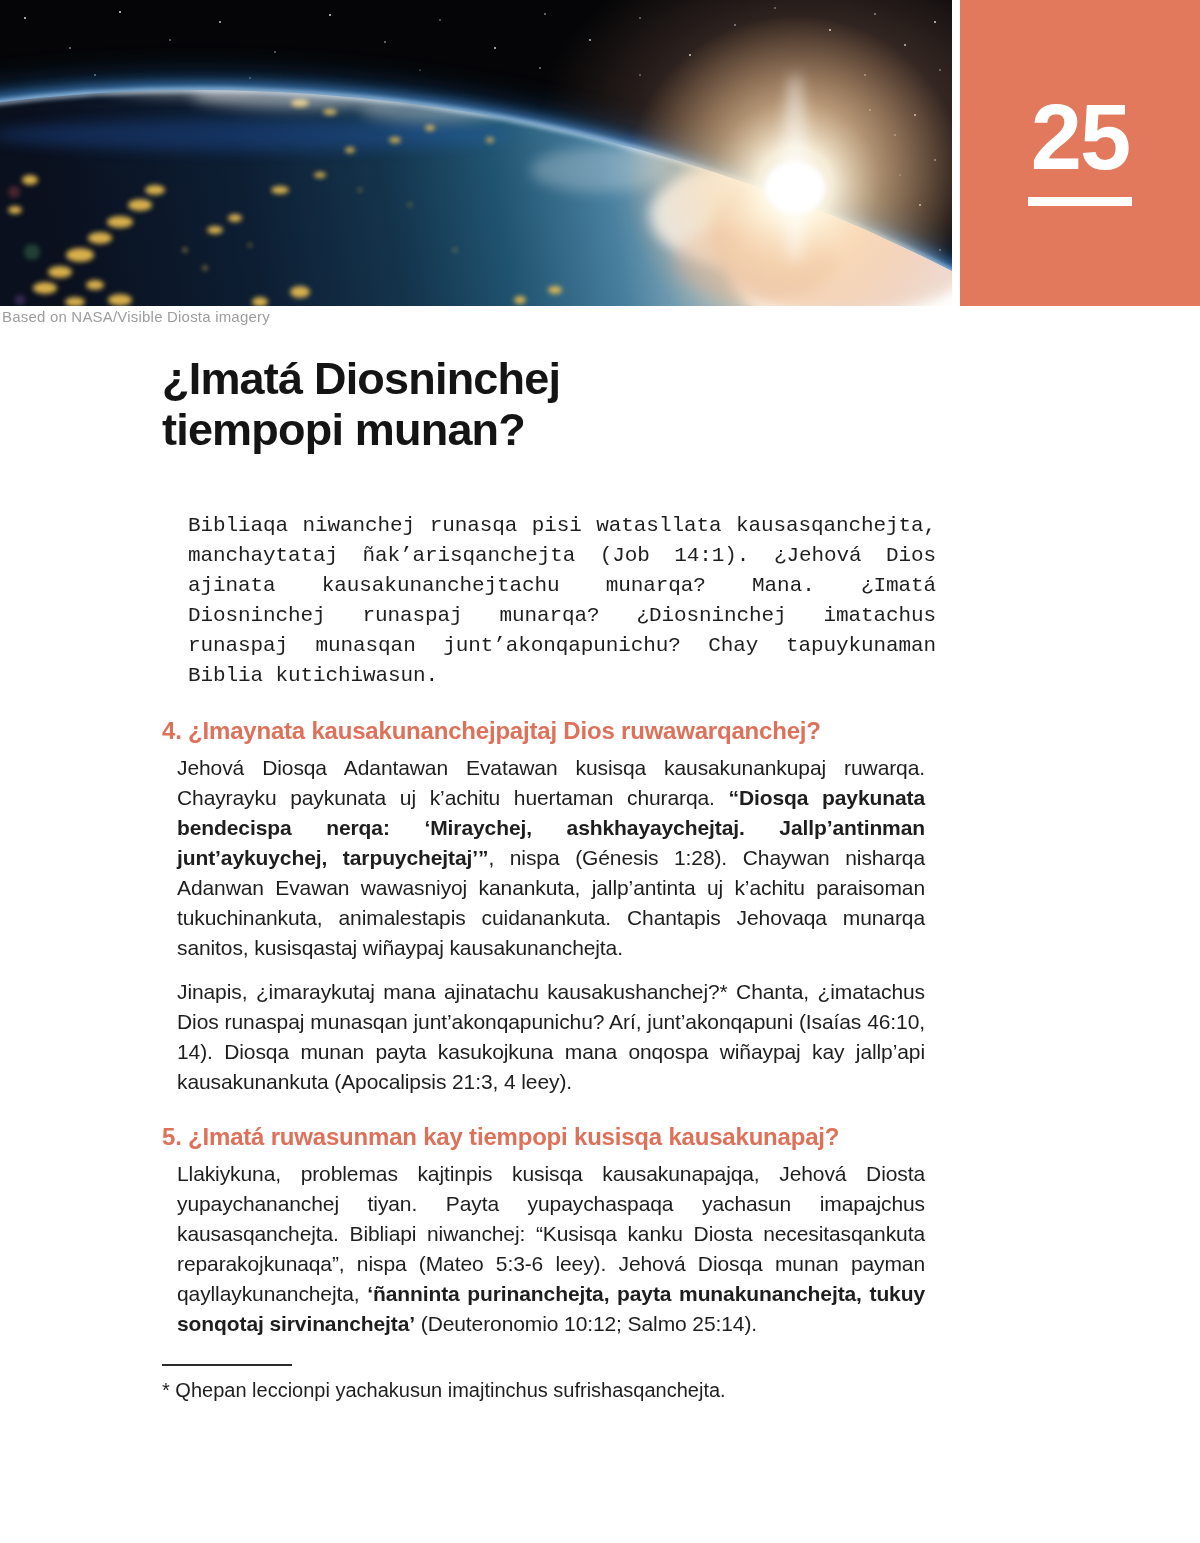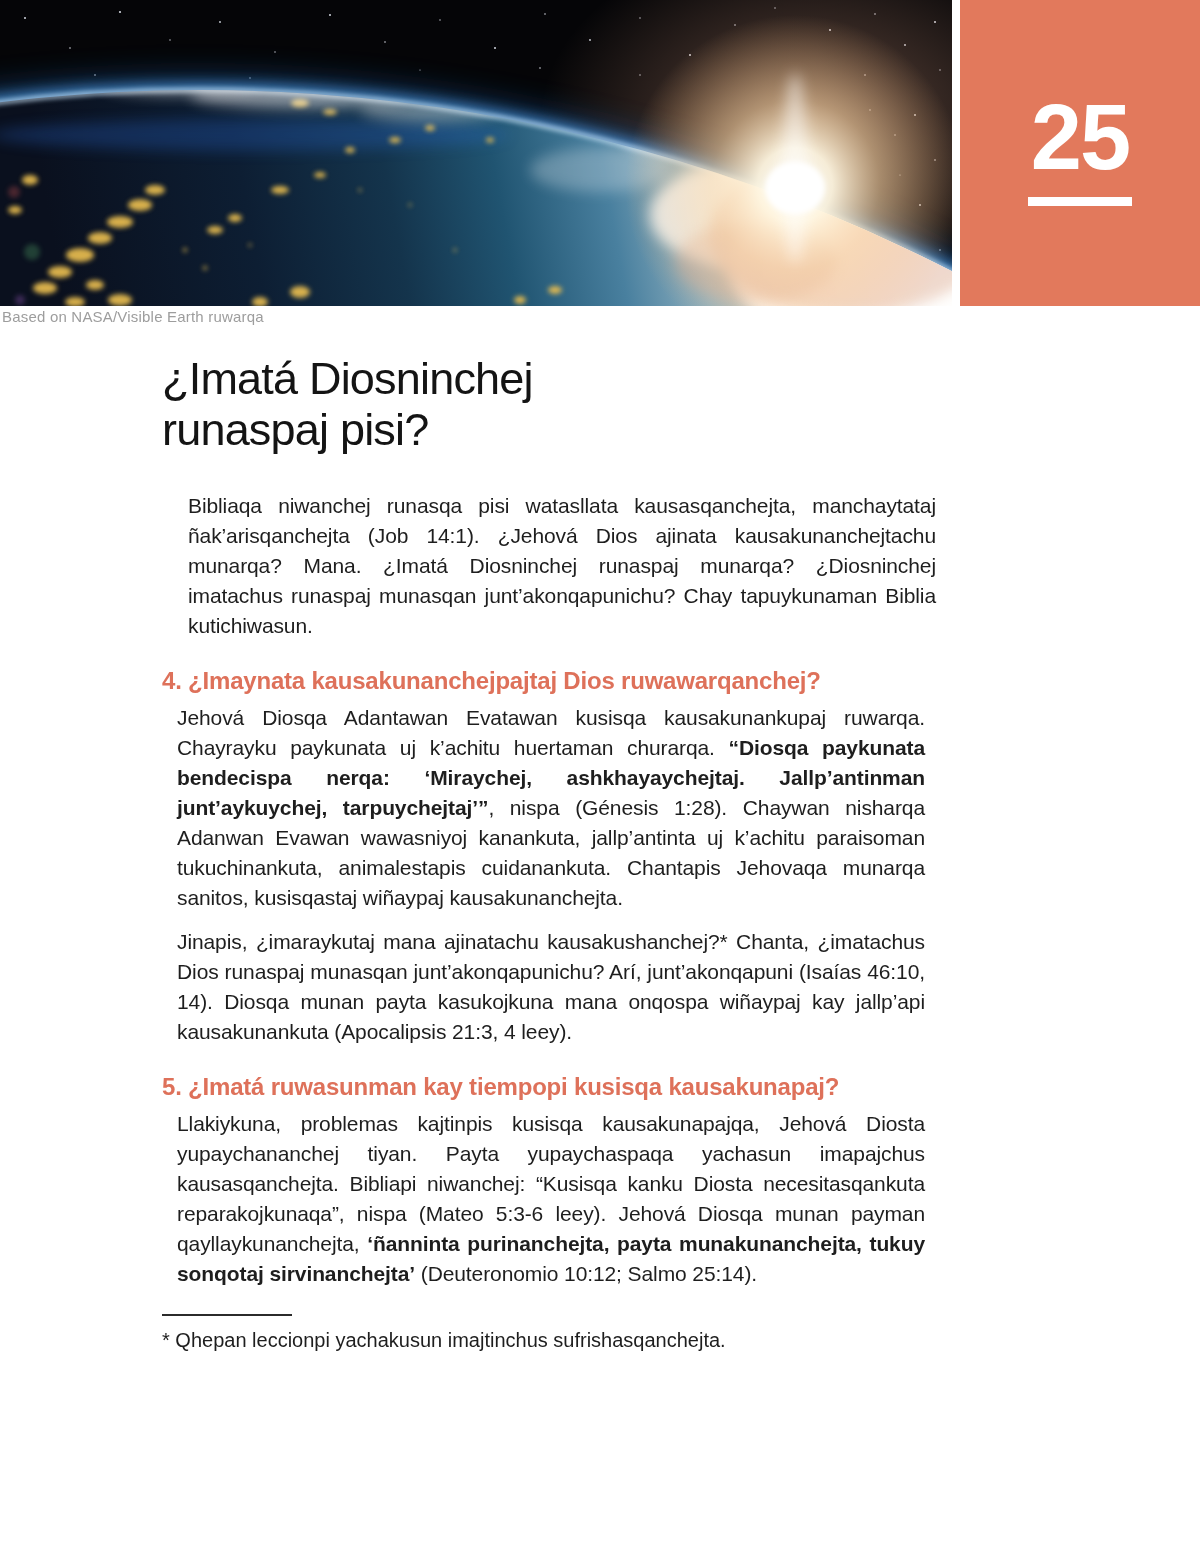--- a/index.html
+++ b/index.html
@@ -12,24 +12,24 @@
   .hero-img{position:absolute;left:0;top:0;width:952px;height:306px;display:block;}
   .badge{
     position:absolute;left:960px;top:0;width:240px;height:306px;
     background:var(--accent);display:flex;flex-direction:column;
     align-items:center;justify-content:center;box-sizing:border-box;padding-bottom:6px;
   }
   .badge-num{font-size:92px;font-weight:bold;color:#fff;line-height:0.95;letter-spacing:-2px;}
   .badge-bar{width:104px;height:9px;background:#fff;margin-top:16px;}
   .caption{position:absolute;left:2px;top:308px;font-size:15px;color:#9d9d9d;letter-spacing:0.2px;}
   .main{position:absolute;left:162px;top:309px;width:774px;}
-  .title{margin:44px 0 0 0;font-size:45px;line-height:51px;font-weight:normal;color:#141414;letter-spacing:-0.8px;}
+  .title{margin:44px 0 0 0;font-size:45px;line-height:51px;font-weight:bold;color:#141414;letter-spacing:-0.8px;}
   .title span{display:block;}
   .body{font-size:21px;line-height:30px;text-align:justify;margin:0;color:#1e1e1e;letter-spacing:-0.1px;}
-  .intro{margin:36px 0 0 26px;width:748px;}
+  .intro{margin:56px 0 0 26px;width:748px;font-family:Liberation Mono, monospace;}
   .heading{font-size:24px;line-height:30px;font-weight:bold;color:var(--heading-color);margin:25px 0 0 0;letter-spacing:-0.2px;}
   .para{margin:7px 0 0 15px;width:748px;}
   .para2{margin-top:14px;}
   .b{font-weight:bold;}
   .footnote{margin:25px 0 0 0;}
   .footnote-rule{width:130px;height:2px;background:#2b2b2b;}
   .footnote-text{font-size:20px;line-height:26px;margin:11px 0 0 0;color:#1e1e1e;}
 </style>
 </head>
 <body style="--accent: #e2795c; --heading-color: #de715a;">
@@ -180,26 +180,26 @@
       <circle cx="20" cy="300" r="5" fill="#9a5ac0"></circle>
     </g>
   </svg>
 
   <div class="badge">
     <div class="badge-num">25</div>
     <div class="badge-bar"></div>
   </div>
 </div>
 
-<div class="caption">Based on NASA/Visible Earth ruwarqa</div>
+<div class="caption">Based on NASA/Visible Diosta imagery</div>
 
 <div class="main">
   <h1 class="title">
     <span>¿Imatá Diosninchej</span>
-    <span>runaspaj pisi?</span>
+    <span>tiempopi munan?</span>
   </h1>
 
   <p class="body intro">Bibliaqa niwanchej runasqa pisi watasllata kausasqanchejta, manchaytataj ñak’arisqanchejta (Job 14:1). ¿Jehová Dios ajinata kausakunanchejtachu munarqa? Mana. ¿Imatá Diosninchej runaspaj munarqa? ¿Diosninchej imatachus runaspaj munasqan junt’akonqapunichu? Chay tapuykunaman Biblia kutichiwasun.</p>
 
   <h2 class="heading">4. ¿Imaynata kausakunanchejpajtaj Dios ruwawarqanchej?</h2>
 
   <p class="body para"><span>Jehová Diosqa Adantawan Evatawan kusisqa kausakunankupaj ruwarqa. Chayrayku paykunata uj k’achitu huertaman churarqa. </span><span class="b">“Diosqa paykunata bendecispa nerqa: ‘Miraychej, ashkhayaychejtaj. Jallp’antinman junt’aykuychej, tarpuychejtaj’”</span><span>, nispa (Génesis 1:28). Chaywan nisharqa Adanwan Evawan wawasniyoj kanankuta, jallp’antinta uj k’achitu paraisoman tukuchinankuta, animalestapis cuidanankuta. Chantapis Jehovaqa munarqa sanitos, kusisqastaj wiñaypaj kausakunanchejta.</span></p>
 
   <p class="body para para2"><span>Jinapis, ¿imaraykutaj mana ajinatachu kausakushanchej?* Chanta, ¿imatachus Dios runaspaj munasqan junt’akonqapunichu? Arí, junt’akonqapuni (Isaías 46:10, 14). Diosqa munan payta kasukojkuna mana onqospa wiñaypaj kay jallp’api kausakunankuta (Apocalipsis 21:3, 4 leey).</span></p>
 

